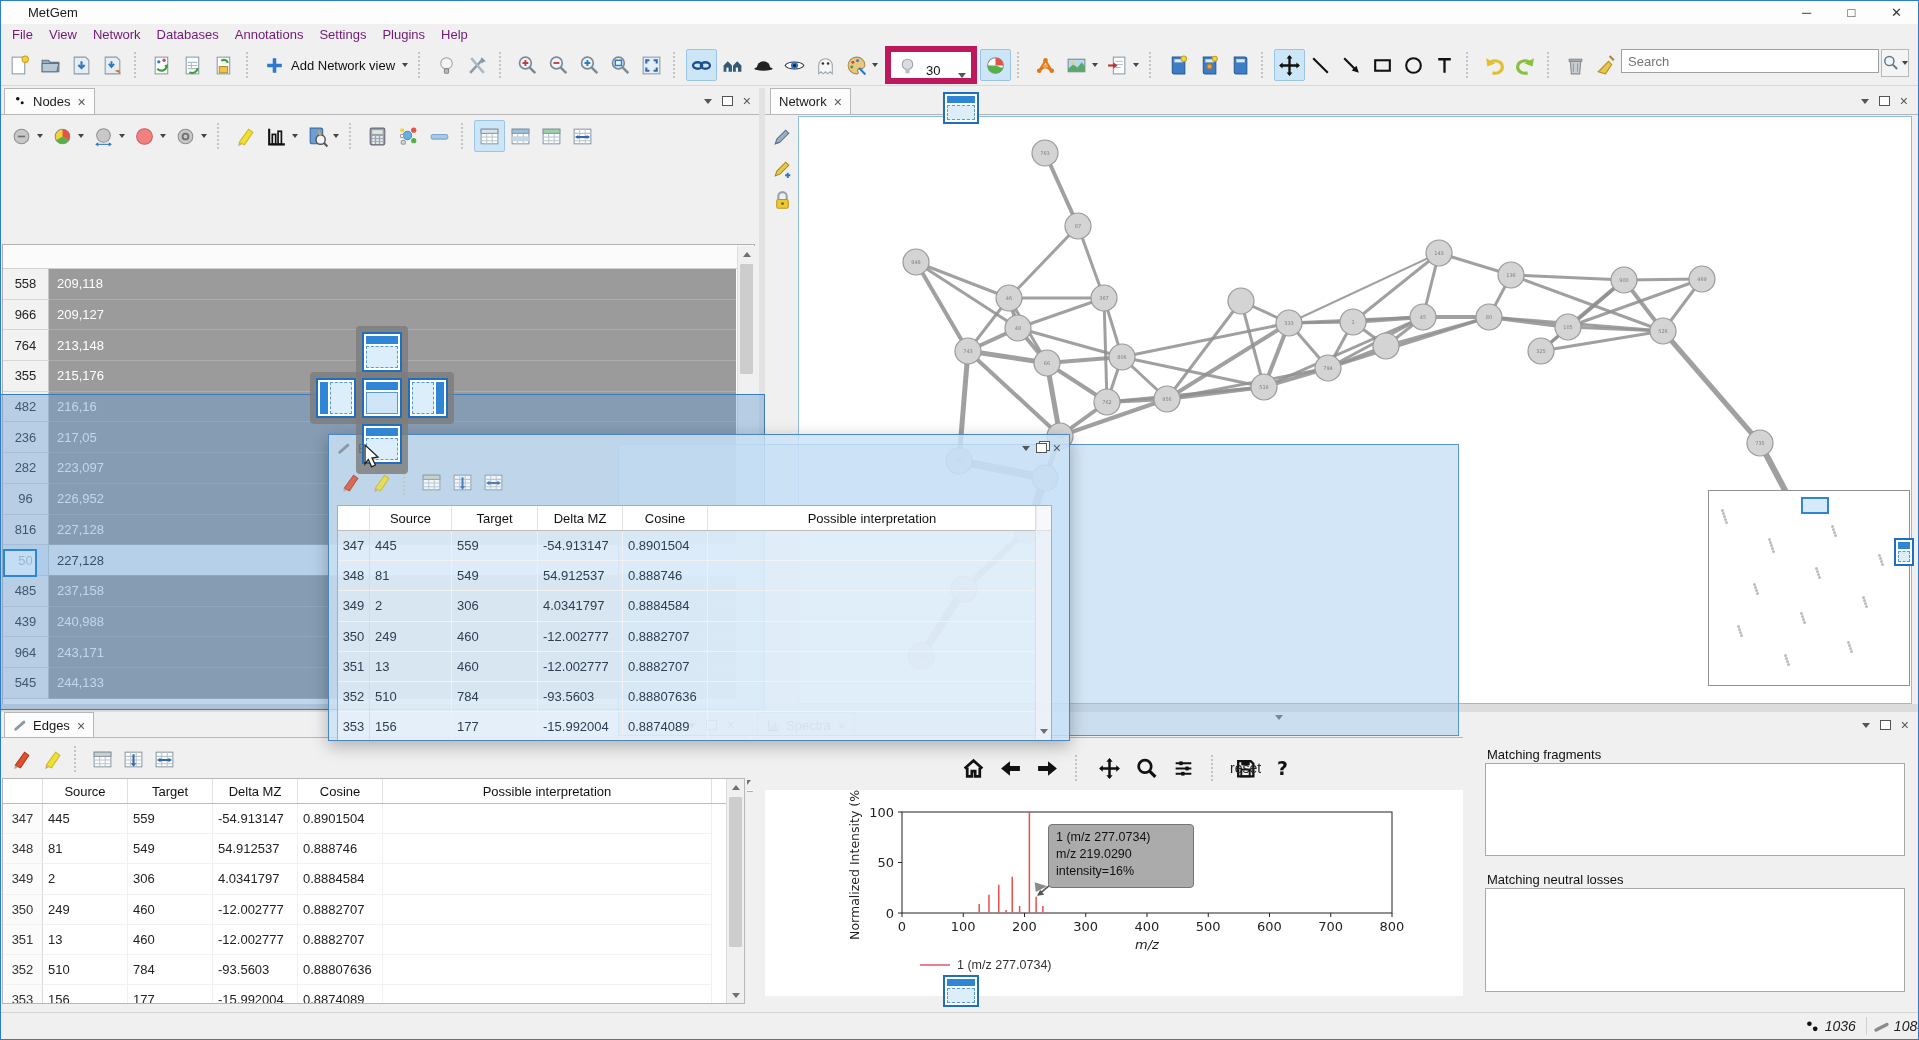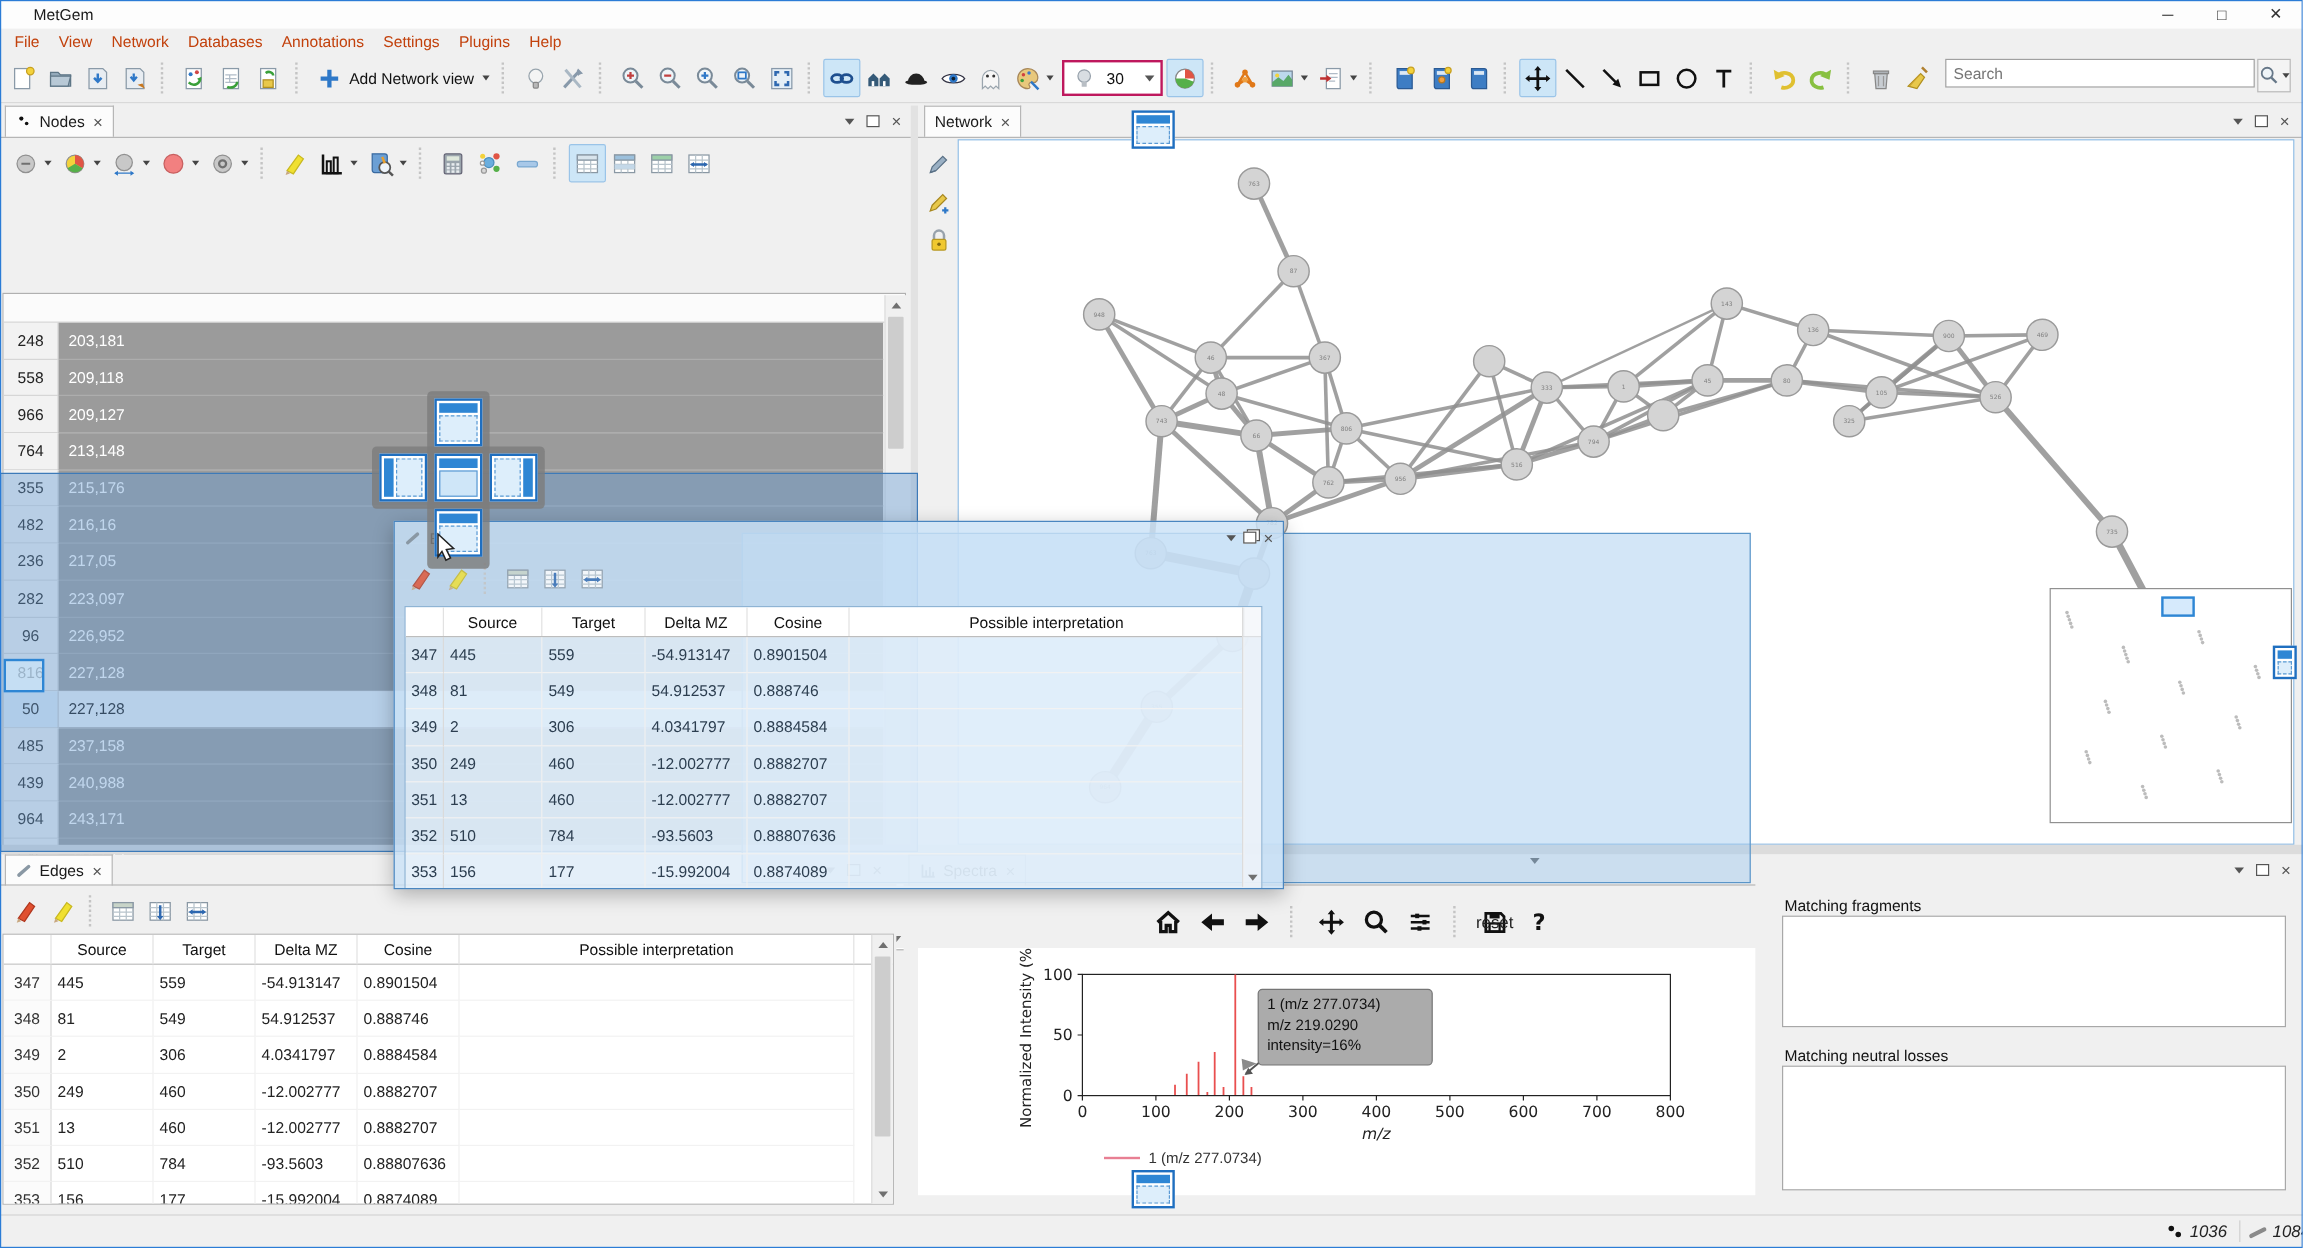--- a/index.html
+++ b/index.html
@@ -5,31 +5,31 @@
   html,body{margin:0;padding:0}
   body{width:1919px;height:1040px;overflow:hidden;position:relative;background:#f0f0f0;
        font-family:"Liberation Sans","DejaVu Sans",sans-serif;font-size:13px;color:#1a1a1a;}
   .abs{position:absolute}
   .win-border{position:absolute;inset:0;border:1px solid #2b7cd6;pointer-events:none;z-index:90}
   
   .titlebar{position:absolute;left:0;top:0;width:1919px;height:24px;background:#fdfdfd;display:flex;align-items:center}
   .titlebar .logo{width:17px;height:17px;margin:0 5px 0 6px}
   .win-btn{width:45px;height:24px;display:flex;align-items:center;justify-content:center;color:#333;font-size:13px}
   .menubar{position:absolute;left:0;top:24px;width:1919px;height:21px;background:#f0f0f0;display:flex;align-items:center;padding-left:4px}
-  .menu-item{padding:2px 8px;color:#c2410c}
+  .menu-item{padding:2px 8px;color:#701a75}
   
   .main-toolbar{position:absolute;left:0;top:45px;width:1919px;height:41px;background:#f0f0f0;border-bottom:1px solid #d9d9d9;display:flex;align-items:center;padding-left:4px;box-sizing:border-box}
   .tbtn{height:32px;min-width:30px;display:flex;align-items:center;justify-content:center;border:1px solid transparent;border-radius:2px;padding:0 3px;gap:2px;box-sizing:border-box}
   .tbtn.active{background:#cde6f7;border-color:#9ac4e8}
   .ticon{width:23px;height:23px;display:inline-flex;flex:none}
   .ticon svg{width:100%;height:100%}
   .tlabel{font-size:13px;color:#111;white-space:nowrap;padding:0 3px}
   .dd{width:0;height:0;border-left:3.5px solid transparent;border-right:3.5px solid transparent;border-top:4.5px solid #444;margin-left:2px;flex:none}
   .tsep{width:7px;height:26px;border-left:2px dotted #c4c4c4;margin:0 4px 0 6px;flex:none}
-  .tcombo{height:26px;background:#fff;border:2px solid #be185d;display:flex;align-items:center;padding:0 5px;gap:4px;margin:0 3px}
+  .tcombo{height:26px;background:#fff;border:6px solid #be185d;display:flex;align-items:flex-end;padding:0 5px;gap:4px;margin:0 3px}
   .tcombo .caret{width:0;height:0;border-left:4px solid transparent;border-right:4px solid transparent;border-top:5px solid #555;margin-left:10px}
   .search-wrap{position:absolute;right:10px;top:49px;display:flex;align-items:flex-start;z-index:2}
   .search-input{width:258px;height:24px;border:1px solid #a0a0a0;background:#fff;font:13px "Liberation Sans",sans-serif;padding:0 6px;box-sizing:border-box}
   .search-btn{width:26px;height:26px;border:1px solid #b8b8b8;background:#f4f4f4;display:flex;align-items:center;justify-content:center;margin-left:2px}
   
   .tabbar{position:absolute;height:26px;display:flex;align-items:flex-end}
   .tab{height:25px;background:#fcfcfc;border:1px solid #b6b6b6;border-bottom:none;display:flex;align-items:center;padding:0 8px;gap:5px}
   .tab .close{color:#555;font-size:14px;margin-left:2px}
   .tab-icon{width:15px;height:15px;display:inline-flex}
   .tab-icon svg{width:100%;height:100%}
@@ -657,24 +657,20 @@
             <path d="M3 8h16M3 11.5h16M3 15h16M8.3 4v14M13.6 4v14" stroke="#b8c4cc" fill="none"></path>
             <path d="M5 11.5h12" stroke="#2e68b0" stroke-width="2"></path>
             <path d="M4 11.5l3-2v4zM18 11.5l-3-2v4z" fill="#2e68b0"></path>
           </svg>
         </span>
       </div>
     </div>
   <div class="nodes-table">
     <div class="nt-header"></div>
     <div id="nodes-tbody">
-        <div class="nrow">
-          <div class="nrowhdr">248</div>
-          <div class="ncell">203,181</div>
-        </div>
         <div class="nrow">
           <div class="nrowhdr">558</div>
           <div class="ncell">209,118</div>
         </div>
         <div class="nrow">
           <div class="nrowhdr">966</div>
           <div class="ncell">209,127</div>
         </div>
         <div class="nrow">
           <div class="nrowhdr">764</div>

